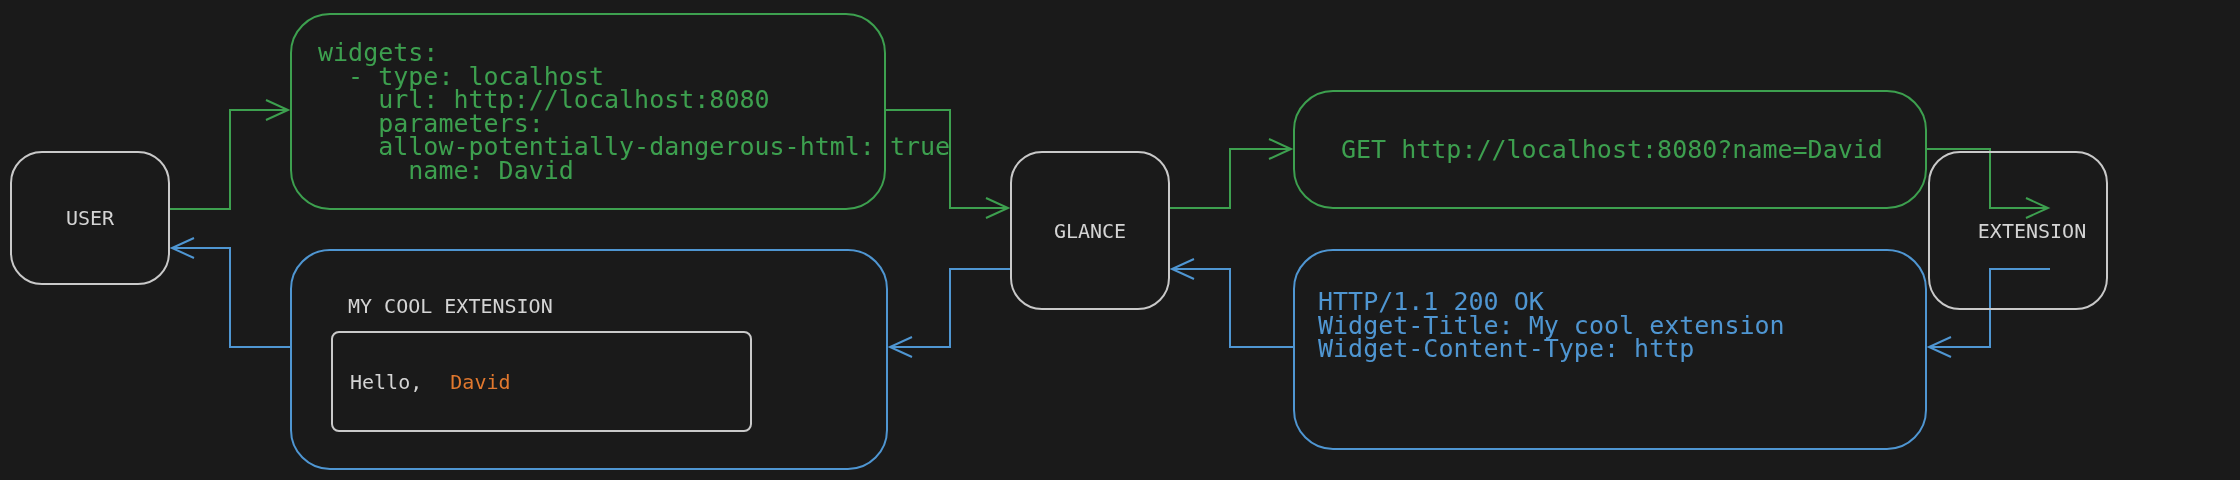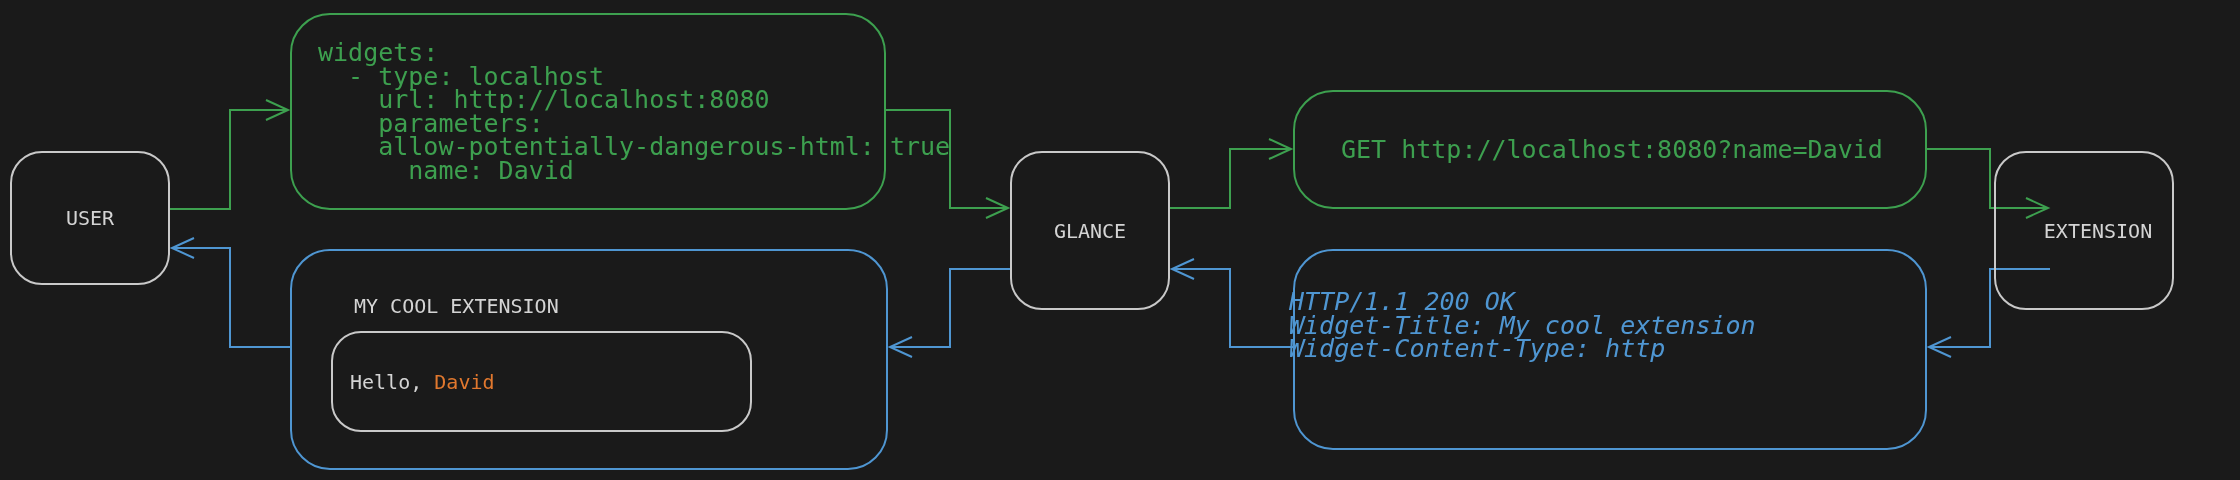--- a/index.html
+++ b/index.html
@@ -35,21 +35,21 @@
     display: flex;
     align-items: center;
     justify-content: center;
     color: #d4d4d4;
     font-size: 20px;
     box-sizing: border-box;
     background: transparent;
   }
   .node-user      { left: 10px;   top: 151px; width: 160px; height: 134px; }
   .node-glance    { left: 1010px; top: 151px; width: 160px; height: 159px; text-align: center; }
-  .node-extension { left: 1994px; top: 151px; width: 180px; height: 159px; padding-left: 28px; }
+  .node-extension { left: 1928px; top: 151px; width: 180px; height: 159px; padding-left: 28px; }
 
   .box {
     position: absolute;
     border-radius: 40px;
     border: 2px solid;
     box-sizing: border-box;
     background: transparent;
   }
   .box.green-border { border-color: #3da04f; }
   .box.blue-border  { border-color: #4f96d2; }
@@ -65,48 +65,47 @@
   }
   .codeblock.green { color: #3da04f; }
   .codeblock.blue  { color: #4f96d2; }
   .code-line {
     white-space: pre;
     height: 23.5px;
     line-height: 23.5px;
   }
   .cfg-text  { left: 318px;  top: 41px;  }
   .req-text  { left: 1341px; top: 138px; }
-  .resp-text { left: 1289px; top: 290px; font-style: italic; }
+  .resp-text { left: 1318px; top: 290px; }
 
   .widget-title {
     position: absolute;
     left: 348px;
     top: 294px;
     font-size: 20px;
     color: #d4d4d4;
     white-space: pre;
-    margin-left: 6px;
   }
   .hello-box {
     position: absolute;
     left: 331px;
     top: 331px;
     width: 421px;
     height: 101px;
     border: 2px solid #c9c9c9;
-    border-radius: 30px;
+    border-radius: 8px;
     box-sizing: border-box;
     display: flex;
     align-items: center;
     padding-left: 17px;
     font-size: 20px;
     color: #d4d4d4;
     white-space: pre;
   }
-  .orange { color: #e1782e; }
+  .orange { color: #e1782e; margin-left: 16px; }
 </style>
 </head>
 <body>
 
 <div class="canvas">
 
   <svg class="wires" width="2240" height="480" viewBox="0 0 2240 480" xmlns="http://www.w3.org/2000/svg">
     <defs>
       <marker id="chevG" markerUnits="userSpaceOnUse" markerWidth="40" markerHeight="36" refX="33" refY="18" orient="auto">
         <path d="M11 8 L33 18 L11 28" fill="none" stroke="#3da04f" stroke-width="2"></path>

